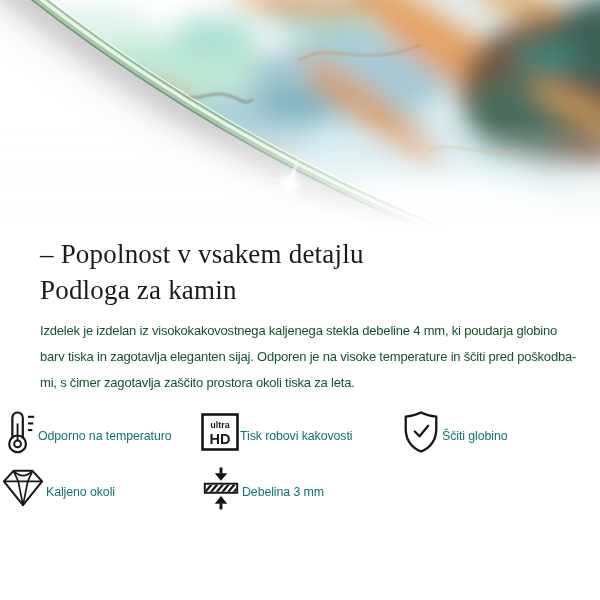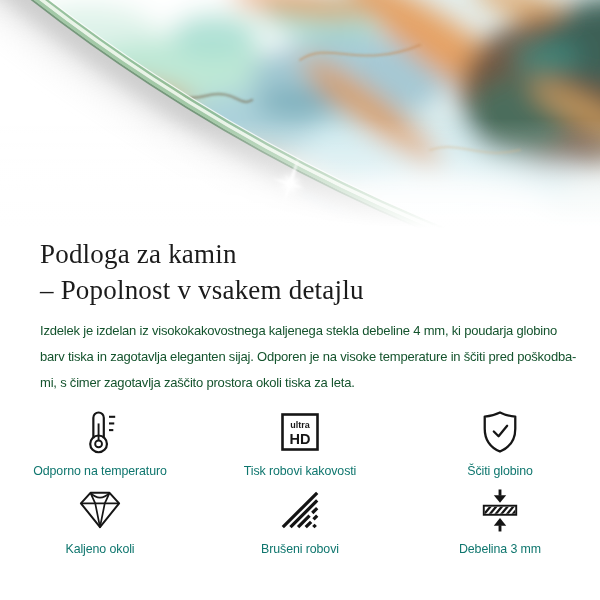--- a/index.html
+++ b/index.html
@@ -21,21 +21,21 @@
     margin:10px 40px 0 40px;
     font-size:13px;line-height:26px;color:#14532d;
     letter-spacing:-0.2px;
   }
   .desc .dline{white-space:nowrap;}
   .features{
     margin-top:12px;
     display:grid;grid-template-columns:repeat(3,1fr);
     row-gap:8px;
   }
-  .feature{display:flex;flex-direction:column;}
+  .feature{display:flex;flex-direction:row;align-items:center;}
   .icon-box{height:48px;display:flex;align-items:center;justify-content:center;}
   .feature .label{
     margin-top:8px;font-size:12.4px;color:#0f766e;
     letter-spacing:-0.1px;text-align:center;
   }
   .ficon{stroke:#161616;fill:none;stroke-width:2.3;}
 </style>
 </head>
 <body>
 
@@ -129,22 +129,22 @@
           </g>
           <circle r="2.6"></circle>
         </g>
       </g>
 
       <rect x="0" y="100" width="600" height="132" fill="url(#fadeWhite)"></rect>
     </svg>
   </div>
 
   <h1>
+    <span>– Popolnost v vsakem detajlu</span>
     <span>Podloga za kamin</span>
-    <span>– Popolnost v vsakem detajlu</span>
   </h1>
 
   <div class="desc">
     <div class="dline">Izdelek je izdelan iz visokokakovostnega kaljenega stekla debeline 4 mm, ki poudarja globino</div>
     <div class="dline">barv tiska in zagotavlja eleganten sijaj. Odporen je na visoke temperature in ščiti pred poškodba-</div>
     <div class="dline">mi, s čimer zagotavlja zaščito prostora okoli tiska za leta.</div>
   </div>
 
   <div class="features">
 
@@ -191,34 +191,20 @@
         <svg class="ficon" width="46" height="42" viewBox="0 0 48 44">
           <path d="M14 4 L34 4 L44 15 L24 40 L4 15 Z" stroke-linejoin="round" stroke-width="2.1"></path>
           <line x1="4" y1="15" x2="44" y2="15" stroke-width="1.8"></line>
           <path d="M14 4 Q24 14 34 4" stroke-width="1.8"></path>
           <path d="M14 4 L19 15 L24 40 L29 15 L34 4" stroke-width="1.8" stroke-linejoin="round"></path>
         </svg>
       </div>
       <div class="label">Kaljeno okoli</div>
     </div>
 
-    <div class="feature">
-      <div class="icon-box">
-        <svg width="44" height="42" viewBox="0 0 46 44">
-          <g stroke="#141414" stroke-width="3.4" fill="none">
-            <line x1="5" y1="40" x2="41" y2="4"></line>
-            <line x1="13" y1="40" x2="41" y2="12"></line>
-            <line x1="21" y1="40" x2="41" y2="20" stroke-dasharray="17 4"></line>
-            <line x1="29" y1="40" x2="41" y2="28" stroke-dasharray="8 3.5"></line>
-            <line x1="37" y1="40" x2="41" y2="36" stroke-dasharray="3.5 2.5"></line>
-          </g>
-        </svg>
-      </div>
-      <div class="label">Brušeni robovi</div>
-    </div>
 
     <div class="feature">
       <div class="icon-box">
         <svg width="42" height="46" viewBox="0 0 44 48">
           <defs>
             <clipPath id="barClip">
                 <rect x="6" y="20.5" width="32" height="7.5"></rect>
               </clipPath>
           </defs>
           <g fill="#141414" stroke="none">

